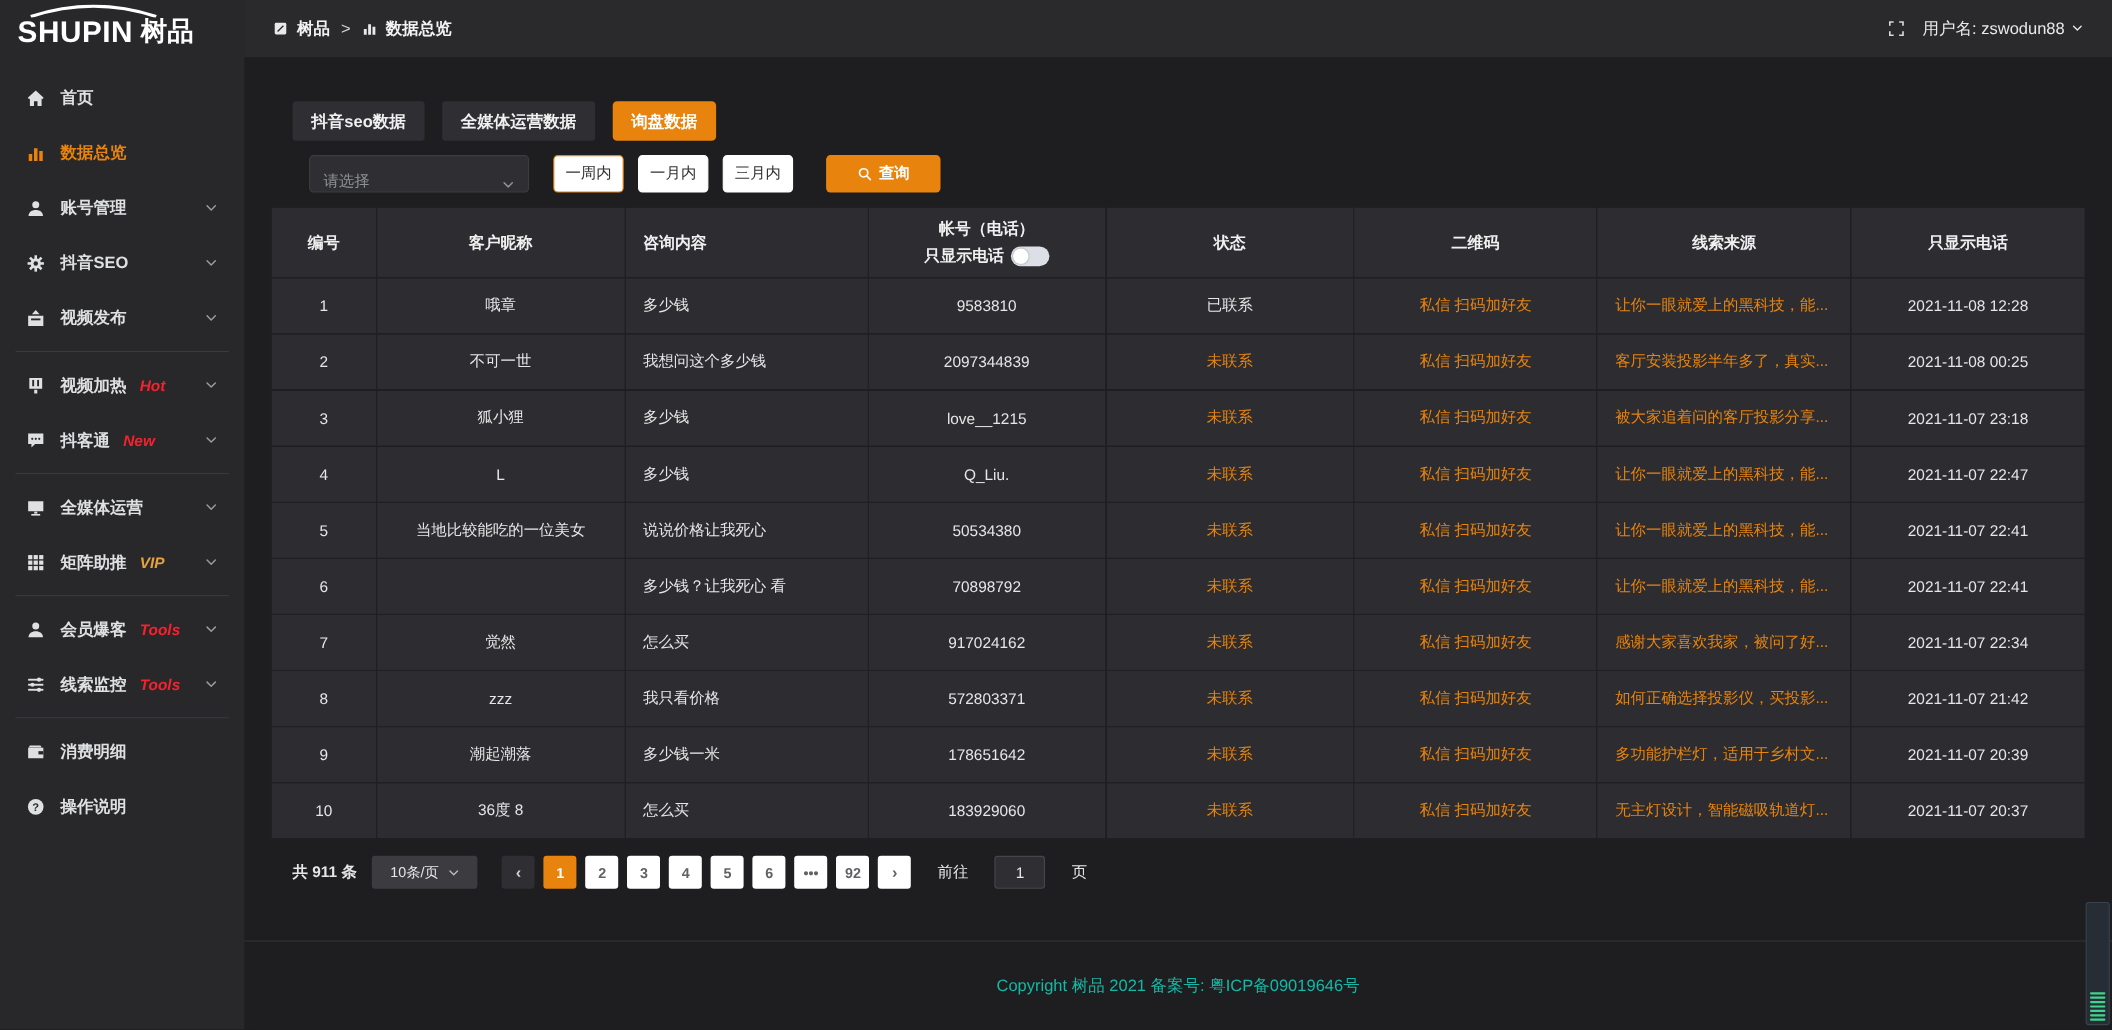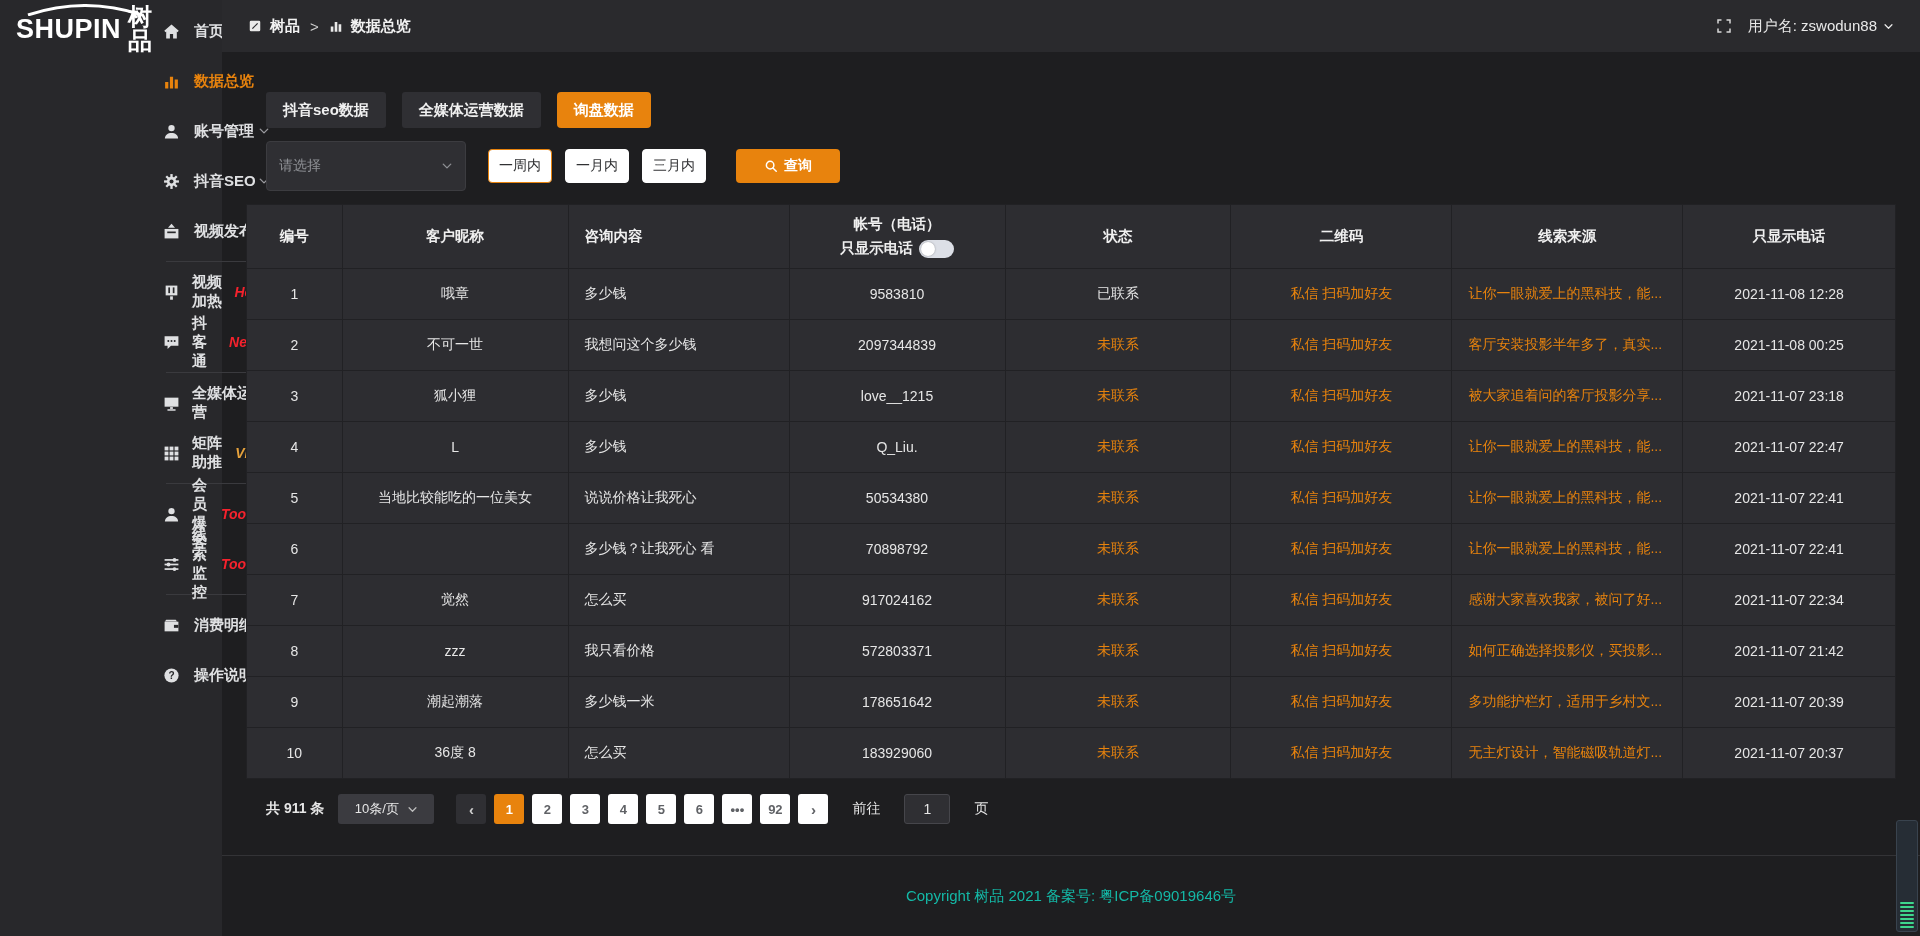--- a/index.html
+++ b/index.html
@@ -1,27 +1,27 @@
 <!DOCTYPE html>
 <html><head>
 <meta charset="utf-8">
 <style>
   * { margin:0; padding:0; box-sizing:border-box; }
   html,body { width:1920px; height:936px; overflow:hidden; }
   body { background:#1e1e20; font-family:"Liberation Sans","DejaVu Sans",sans-serif; color:#e6e6e6; }
   .app { display:flex; width:1920px; height:936px; }
 
   
-  .sidebar { width:222px; flex-shrink:0; background:#28282b; display:flex; }
+  .sidebar { width:222px; flex-shrink:0; background:#28282b; display:flex; flex-direction:column; }
   .logo { height:58px; display:flex; align-items:center; padding-left:16px; position:relative; }
   .logo-shupin { font-weight:900; font-size:27px; letter-spacing:.5px; color:#fff; position:relative; line-height:1; }
   .logo-arc { position:absolute; left:24px; top:4px; }
   .logo-cn { font-weight:900; font-size:24px; color:#fff; margin-left:7px; line-height:1; }
   .menu { padding-top:6px; flex:1; }
-  .menu-item { height:50px; display:flex; align-items:center; padding:0 11px; font-size:15px; font-weight:600; color:#dfe0e2; cursor:pointer; }
+  .menu-item { height:50px; display:flex; align-items:center; padding:0 24px; font-size:15px; font-weight:600; color:#dfe0e2; cursor:pointer; }
   .menu-item .mi-icon { width:19px; margin-right:12px; display:flex; align-items:center; }
   .menu-item.active { color:#e8830d; }
   .mi-badge { font-style:italic; font-weight:bold; font-size:14px; margin-left:12px; }
   .mi-chev { margin-left:auto; color:#9a9a9e; display:flex; }
   .menu-divider { height:1px; background:#3a3a3e; margin:5px 14px; }
 
   
   .main { flex:1; display:flex; flex-direction:column; min-width:0; }
   .topbar { height:52px; background:#2a2a2d; display:flex; align-items:center; padding:0 26px; flex-shrink:0; }
   .crumb { display:flex; align-items:center; gap:8px; font-size:15px; font-weight:bold; color:#f2f2f2; }
@@ -33,21 +33,21 @@
 
   .content { flex:1; padding:40px 24px 0 24px; overflow:hidden; }
 
   
   .tabs { display:flex; gap:16px; margin:0 0 13px 20px; }
   .tab { height:36px; padding:0 17px; display:flex; align-items:center; background:#2f2f33; color:#f0f0f0; font-size:15px; font-weight:bold; border-radius:3px; border:none; cursor:pointer; font-family:inherit; }
   .tab.active { background:#e8830d; color:#fff; border-radius:4px; }
 
   
   .filters { display:flex; align-items:center; margin:0 0 13px 20px; }
-  .sel { width:200px; height:50px; background:#2f2f33; border:1px solid #3c3c40; border-radius:4px; display:flex; align-items:center; padding:0 12px; color:#8e9095; font-size:14px; cursor:pointer; }
+  .sel { width:200px; height:34px; background:#2f2f33; border:1px solid #3c3c40; border-radius:4px; display:flex; align-items:flex-end; padding:0 12px; color:#8e9095; font-size:14px; cursor:pointer;margin-left:15px; }
   .sel .sel-chev { margin-left:auto; color:#8e9095; display:flex; }
   .periods { display:flex; gap:13px; margin-left:22px; }
   .pbtn { width:64px; height:34px; background:#fff; color:#303133; font-size:14px; border:1px solid #fff; border-radius:4px; cursor:pointer; font-family:Liberation Mono, monospace; }
   .pbtn.active { border:1px solid #e8830d; }
   .qbtn { height:34px; margin-left:30px; padding:0 28px; background:#e8830d; color:#fff; border:none; border-radius:4px; font-size:14px; font-weight:bold; display:flex; align-items:center; gap:6px; cursor:pointer; font-family:inherit; }
 
   
   table { width:100%; border-collapse:collapse; table-layout:fixed; }
   th,td { background:#2d2d31; border:1px solid #212124; text-align:center; white-space:nowrap; overflow:hidden; }
   th { height:64px; font-size:14.5px; font-weight:bold; color:#f0f0f0; }

